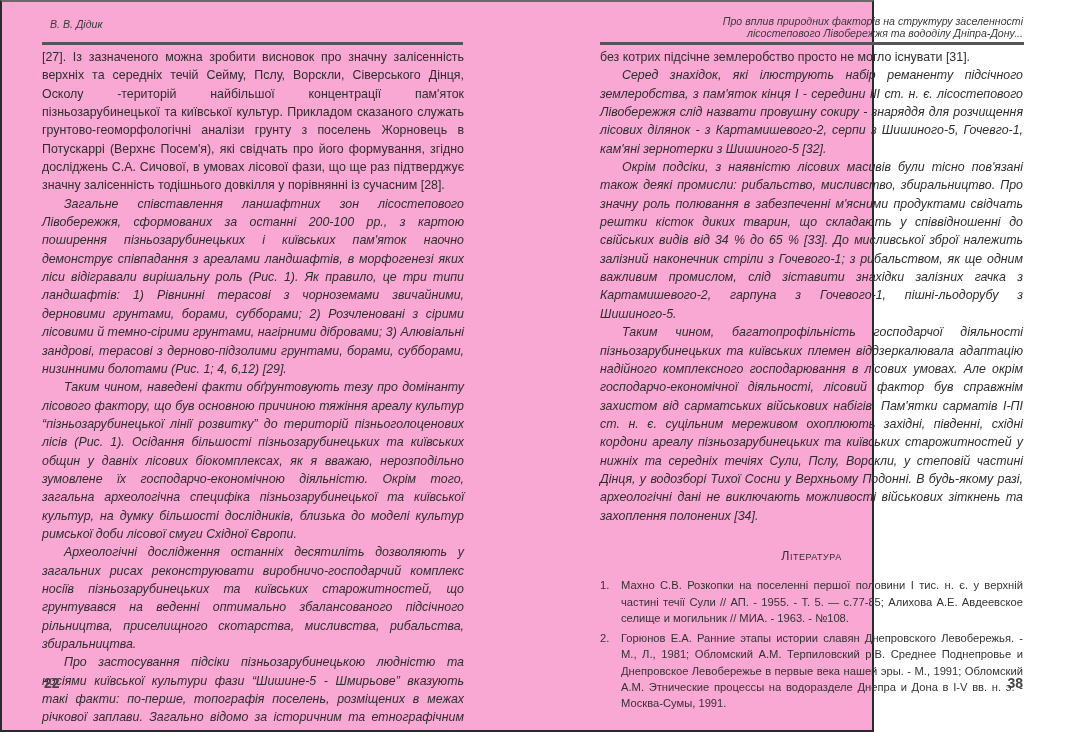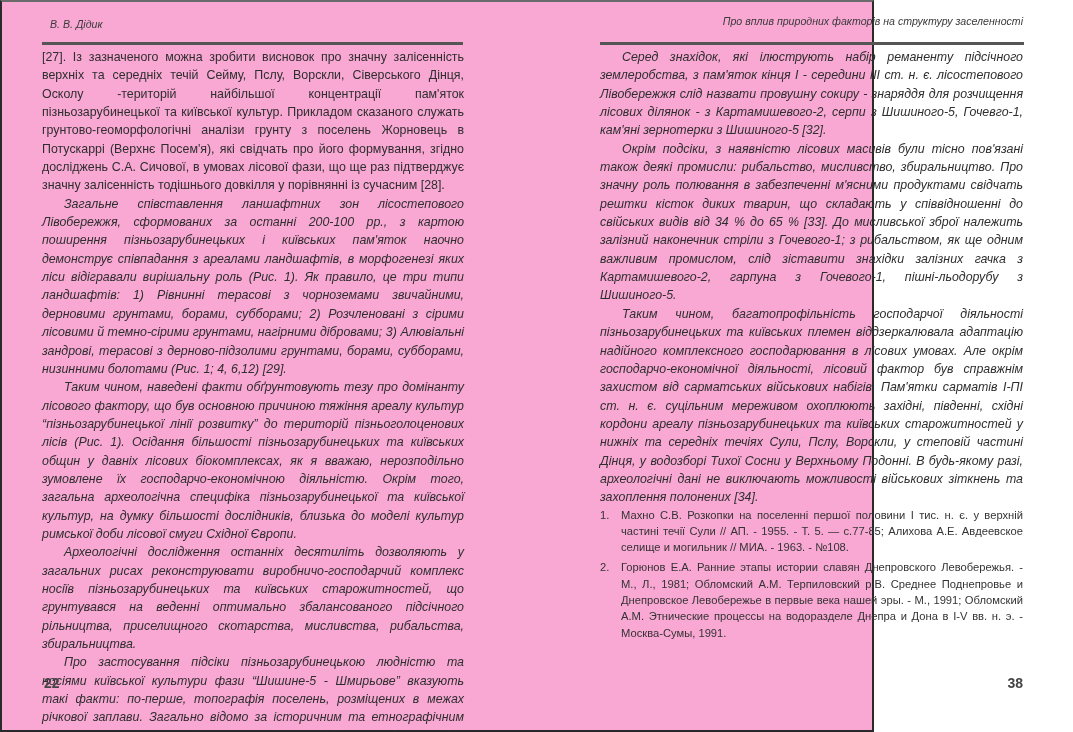--- a/index.html
+++ b/index.html
@@ -68,27 +68,30 @@
       <p class="indent">Таким чином, наведені факти обґрунтовують тезу про домінанту лісового фактору, що був основною причиною тяжіння ареалу культур “пізньозарубинецької лінії розвитку” до територій пізньоголоценових лісів (Рис. 1). Осідання більшості пізньозарубинецьких та київських общин у давніх лісових біокомплексах, як я вважаю, нерозподільно зумовлене їх господарчо-економічною діяльністю. Окрім того, загальна археологічна специфіка пізньозарубинецької та київської культур, на думку більшості дослідників, близька до моделі культур римської доби лісової смуги Східної Європи.</p>
       <p class="indent">Археологічні дослідження останніх десятиліть дозволяють у загальних рисах реконструювати виробничо-господарчий комплекс носіїв пізньозарубинецьких та київських старожитностей, що грунтувався на веденні оптимально збалансованого підсічного рільництва, приселищного скотарства, мисливства, рибальства, збиральництва.</p>
       <p class="indent">Про застосування підсіки пізньозарубинецькою людністю та носіями київської культури фази “Шишине-5 - Шмирьове” вказують такі факти: по-перше, топографія поселень, розміщених в межах річкової заплави. Загально відомо за історичним та етнографічним джерелам, що саме ця ділянка рельєфу є найбільш придатною для обробки примітивними землеробськими знаряддями. Археологічно зафіксовані навіть залишки такого підсічного поля у Верхньому Подесенні [30]. По-друге, набір знарядь обробки грунту та переробки врожаю (сокири, серпи з незначним вигином леза та гачком, кам'яні зернотерки), а також домінування в палеоботанічному спектрі проса-зернової культури -типової саме для підсічного рільництва; і, нарешті, наявність навколо поселень значних лісових масивів,</p>
     </div>
     <div class="folio">22</div>
   </div>
 
   <div class="page right">
     <div class="running-head">
       <div>Про вплив природних факторів на структуру заселенності</div>
+      <div>лісостепового Лівобережжя та вододілу Дніпра-Дону...</div>
     </div>
     <div class="head-rule"></div>
     <div class="body-text">
+      <p>без котрих підсічне землеробство просто не могло існувати [31].</p>
       <p class="indent">Серед знахідок, які ілюструють набір реманенту підсічного землеробства, з пам'яток кінця І - середини III ст. н. є. лісостепового Лівобережжя слід назвати провушну сокиру - знаряддя для розчищення лісових ділянок - з Картамишевого-2, серпи з Шишиного-5, Гочевго-1, кам'яні зернотерки з Шишиного-5 [32].</p>
       <p class="indent">Окрім подсіки, з наявністю лісових масивів були тісно пов'язані також деякі промисли: рибальство, мисливство, збиральництво. Про значну роль полювання в забезпеченні м'ясними продуктами свідчать рештки кісток диких тварин, що складають у співвідношенні до свійських видів від 34 % до 65 % [33]. До мисливської зброї належить залізний наконечник стріли з Гочевого-1; з рибальством, як ще одним важливим промислом, слід зіставити знахідки залізних гачка з Картамишевого-2, гарпуна з Гочевого-1, пішні-льодорубу з Шишиного-5.</p>
       <p class="indent">Таким чином, багатопрофільність господарчої діяльності пізньозарубинецьких та київських племен віддзеркалювала адаптацію надійного комплексного господарювання в лісових умовах. Але окрім господарчо-економічної діяльності, лісовий фактор був справжнім захистом від сарматських військових набігів. Пам'ятки сарматів І-ПІ ст. н. є. суцільним мереживом охоплюють західні, південні, східні кордони ареалу пізньозарубинецьких та київських старожитностей у нижніх та середніх течіях Сули, Пслу, Ворскли, у степовій частині Дінця, у водозборі Тихої Сосни у Верхньому Подонні. В будь-якому разі, археологічні дані не виключають можливості військових зіткнень та захоплення полонених [34].</p>
 
+      <div class="lit-heading">Література</div>
       <ol class="refs">
         <li><span class="num">1.</span><span>Махно С.В. Розкопки на поселенні першої половини І тис. н. є. у верхній частині течії Сули // АП. - 1955. - Т. 5. — с.77-85; Алихова А.Е. Авдеевское селище и могильник // МИА. - 1963. - №108.</span></li>
         <li><span class="num">2.</span><span>Горюнов Е.А. Ранние этапы истории славян Днепровского Левобережья. - М., Л., 1981; Обломский А.М. Терпиловский р.В. Среднее Поднепровье и Днепровское Левобережье в первые века нашей эры. - М., 1991; Обломский А.М. Этнические процессы на водоразделе Днепра и Дона в I-V вв. н. э. - Москва-Сумы, 1991.</span></li>
 
       </ol>
     </div>
     <div class="folio">38</div>
   </div>
 
 </div>

